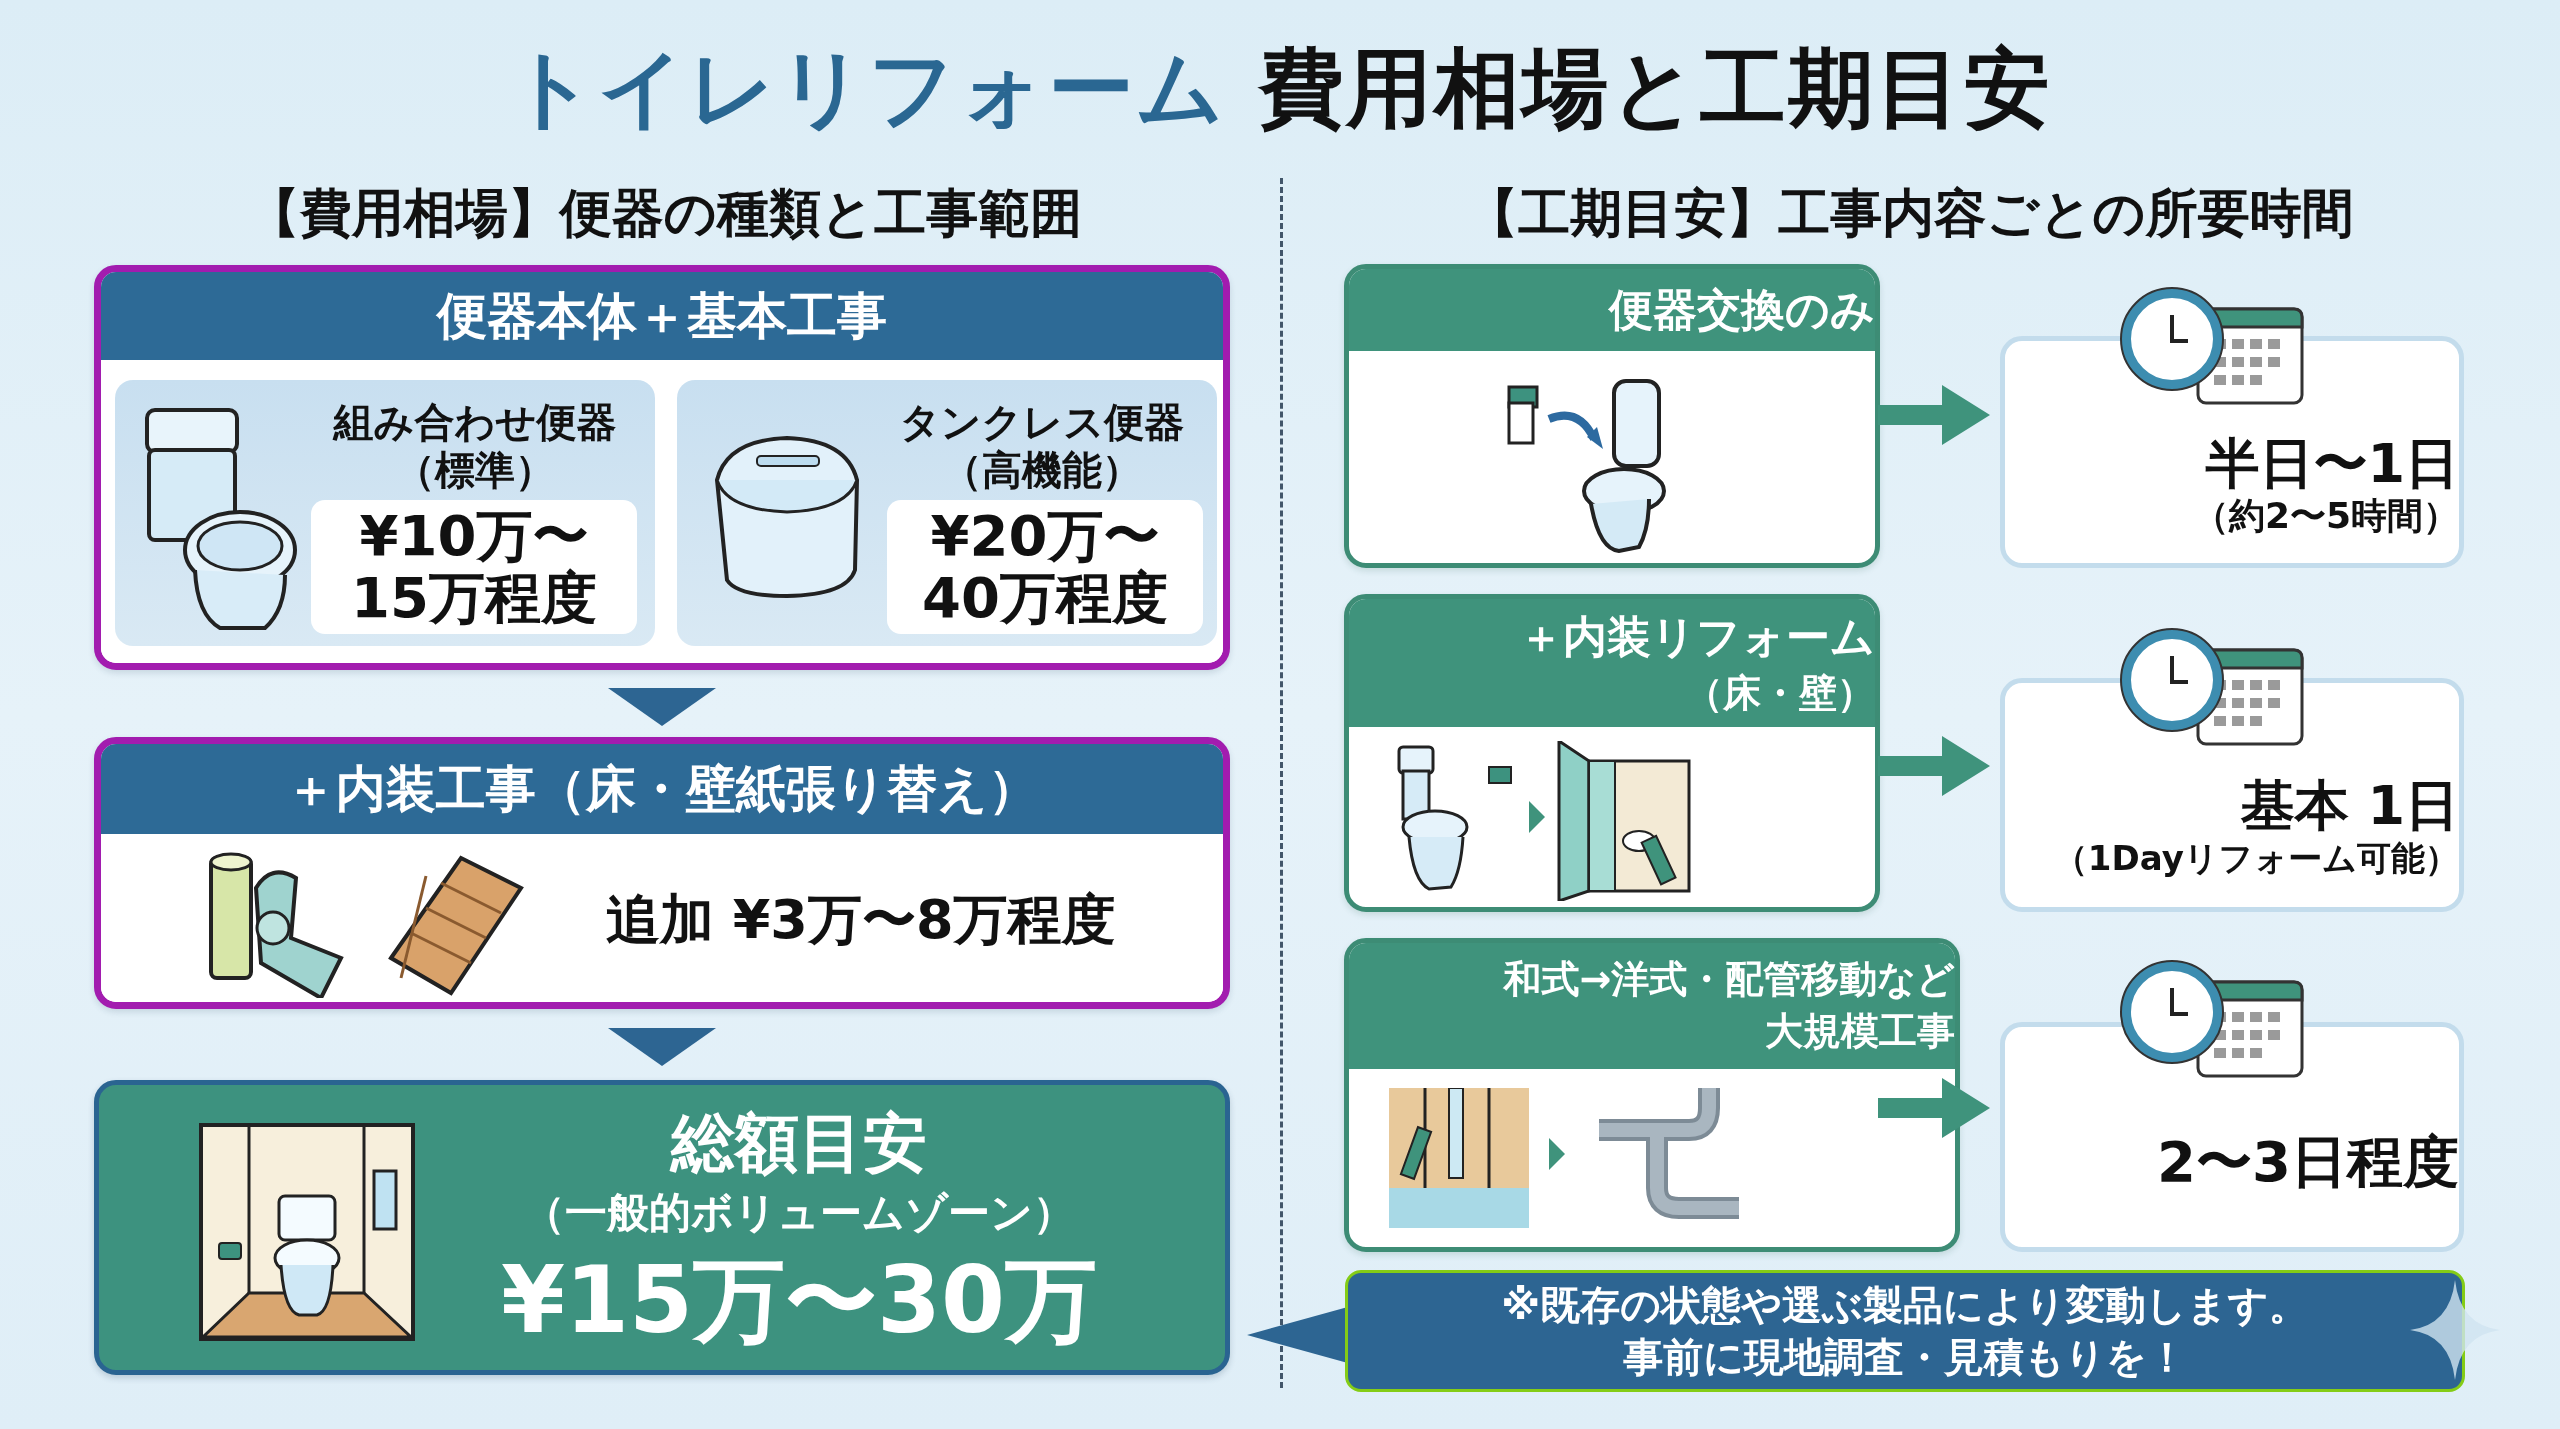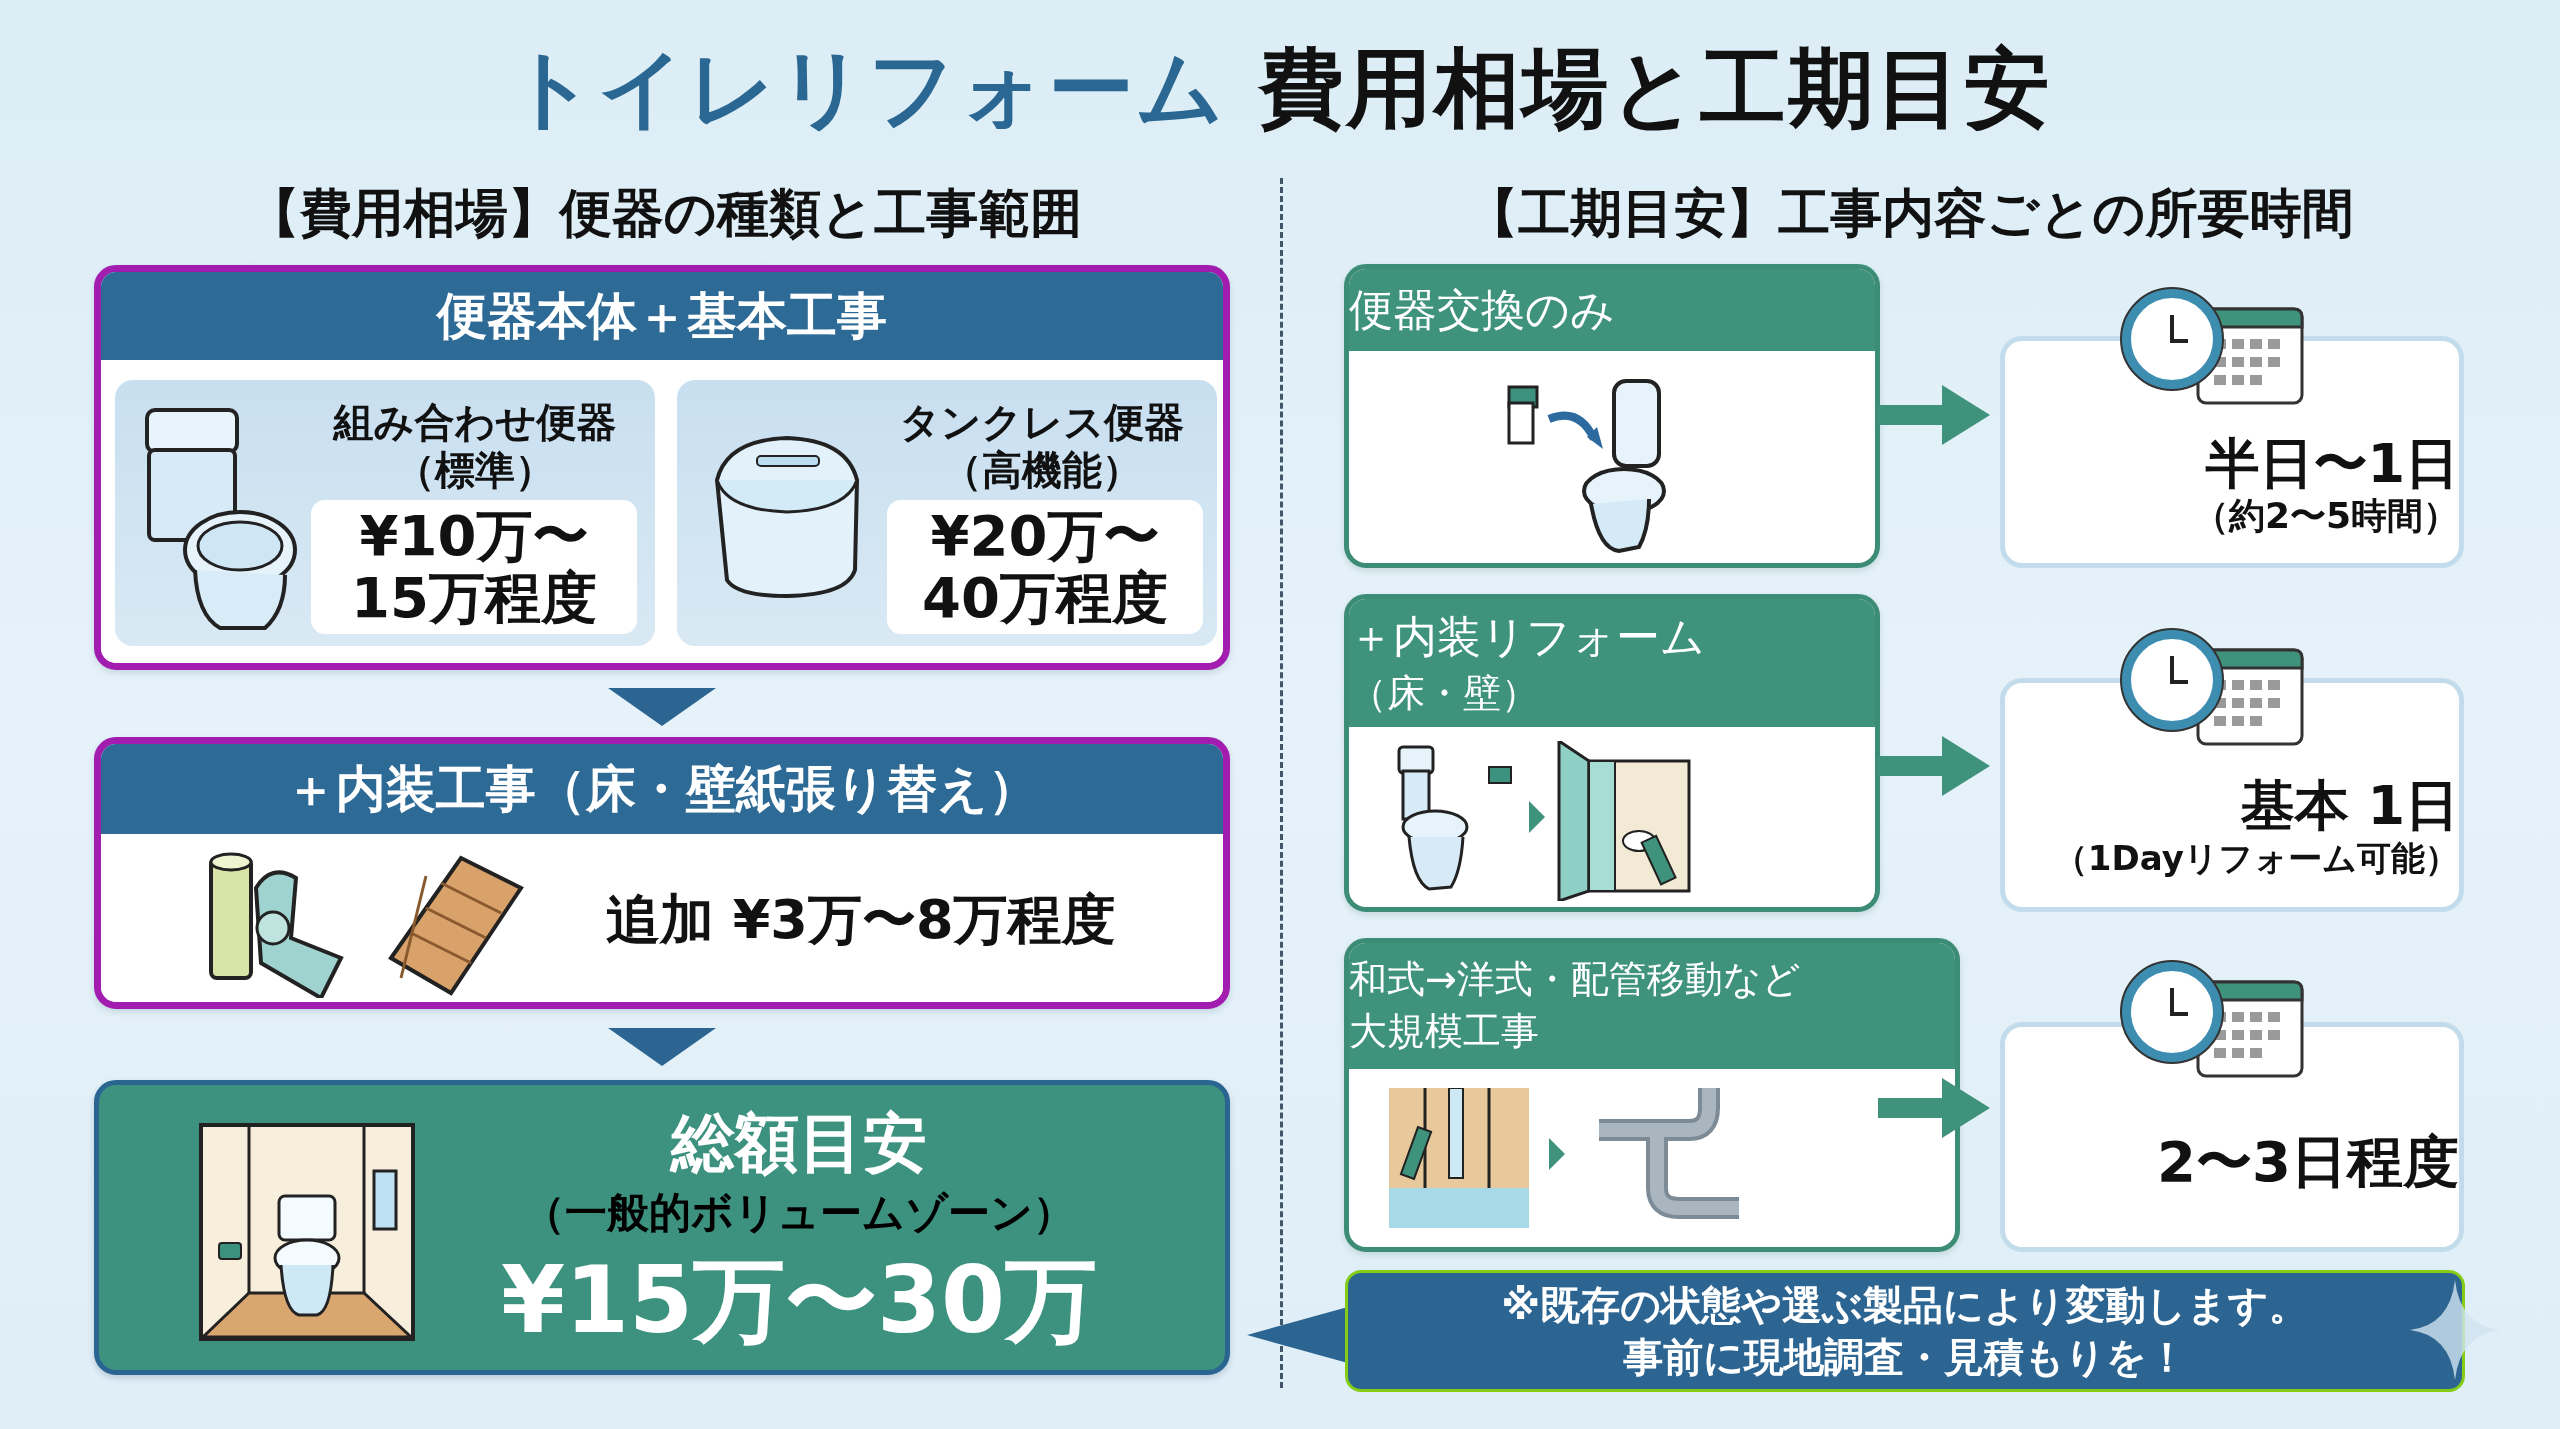--- a/index.html
+++ b/index.html
@@ -67,21 +67,21 @@
     background: #3d927f; box-shadow: 0 3px 6px rgba(30,60,90,0.2);
   }
 
   
   .rcard {
     position: absolute; border-radius: 22px; overflow: hidden;
     border: 5px solid #3d8c75; background: #fff;
     box-shadow: 0 3px 6px rgba(30,90,70,0.15);
   }
   .rcard-head {
-    background: #3f937c; color: #fff; font-weight: normal; text-align: left; white-space: nowrap;
+    background: #3f937c; color: #fff; font-weight: bold; text-align: right; white-space: nowrap;
   }
   .result-box {
     position: absolute; background: #fff; border-radius: 22px; border: 5px solid #c3dcec;
   }
   .result-main { position: absolute; left: 0; right: 0; text-align: right; font-weight: bold; color: #111; white-space: nowrap; }
   .green-arrow { position: absolute; }
 
   .note {
     position: absolute; left: 1345px; top: 1270px; width: 1120px; height: 122px;
     background: #2d6592; border-radius: 16px; border: 3px solid #84cc16;
@@ -167,21 +167,21 @@
     <line x1="50" y1="2" x2="50" y2="170" stroke="#222" stroke-width="3"></line>
     <line x1="165" y1="2" x2="165" y2="170" stroke="#222" stroke-width="3"></line>
     <path d="M50 170 L165 170 L212 214 L4 214 Z" fill="#d9a670" stroke="#222" stroke-width="3"></path>
     <rect x="175" y="48" width="22" height="58" fill="#bfe2f2" stroke="#222" stroke-width="3"></rect>
     <rect x="80" y="73" width="56" height="44" rx="6" fill="#f4fbff" stroke="#222" stroke-width="3"></rect>
     <ellipse cx="108" cy="135" rx="32" ry="18" fill="#f4fbff" stroke="#222" stroke-width="3"></ellipse>
     <path d="M82 142 Q85 188 100 192 L118 192 Q132 188 134 142" fill="#cfe8f6" stroke="#222" stroke-width="3"></path>
     <rect x="20" y="120" width="22" height="16" rx="3" fill="#3d927f" stroke="#222" stroke-width="2"></rect>
   </svg>
   <div class="abs" style="left:370px;width:660px;top:18px;text-align:center;color:#ffffff;font-weight:bold;font-size:64px;line-height:80px;white-space:nowrap;">総額目安</div>
-  <div class="abs" style="left:340px;width:720px;top:100px;text-align:center;color:#000000;font-weight:bold;font-size:42px;line-height:56px;white-space:nowrap;">（一般的ボリュームゾーン）</div>
+  <div class="abs" style="left:340px;width:720px;top:100px;text-align:center;color:#ffffff;font-weight:bold;font-size:42px;line-height:56px;white-space:nowrap;">（一般的ボリュームゾーン）</div>
   <div class="abs" style="left:340px;width:720px;top:162px;text-align:center;color:#fff;font-weight:bold;font-size:92px;line-height:108px;white-space:nowrap;">¥15万〜30万</div>
 </div>
 
 <div class="rcard" style="left:1344px;top:264px;width:536px;height:304px;">
   <div class="rcard-head" style="height:82px;line-height:82px;font-size:44px;">便器交換のみ</div>
   <svg class="abs" style="left:150px;top:110px;" width="220" height="180" viewBox="0 0 220 180">
     <rect x="10" y="8" width="28" height="20" fill="#3d927f" stroke="#222" stroke-width="3"></rect>
     <rect x="10" y="24" width="24" height="40" fill="#fff" stroke="#222" stroke-width="3"></rect>
     <path d="M50 40 Q80 28 95 60" fill="none" stroke="#2d6aa0" stroke-width="8"></path>
     <polygon points="88,58 104,70 98,48" fill="#2d6aa0"></polygon>

